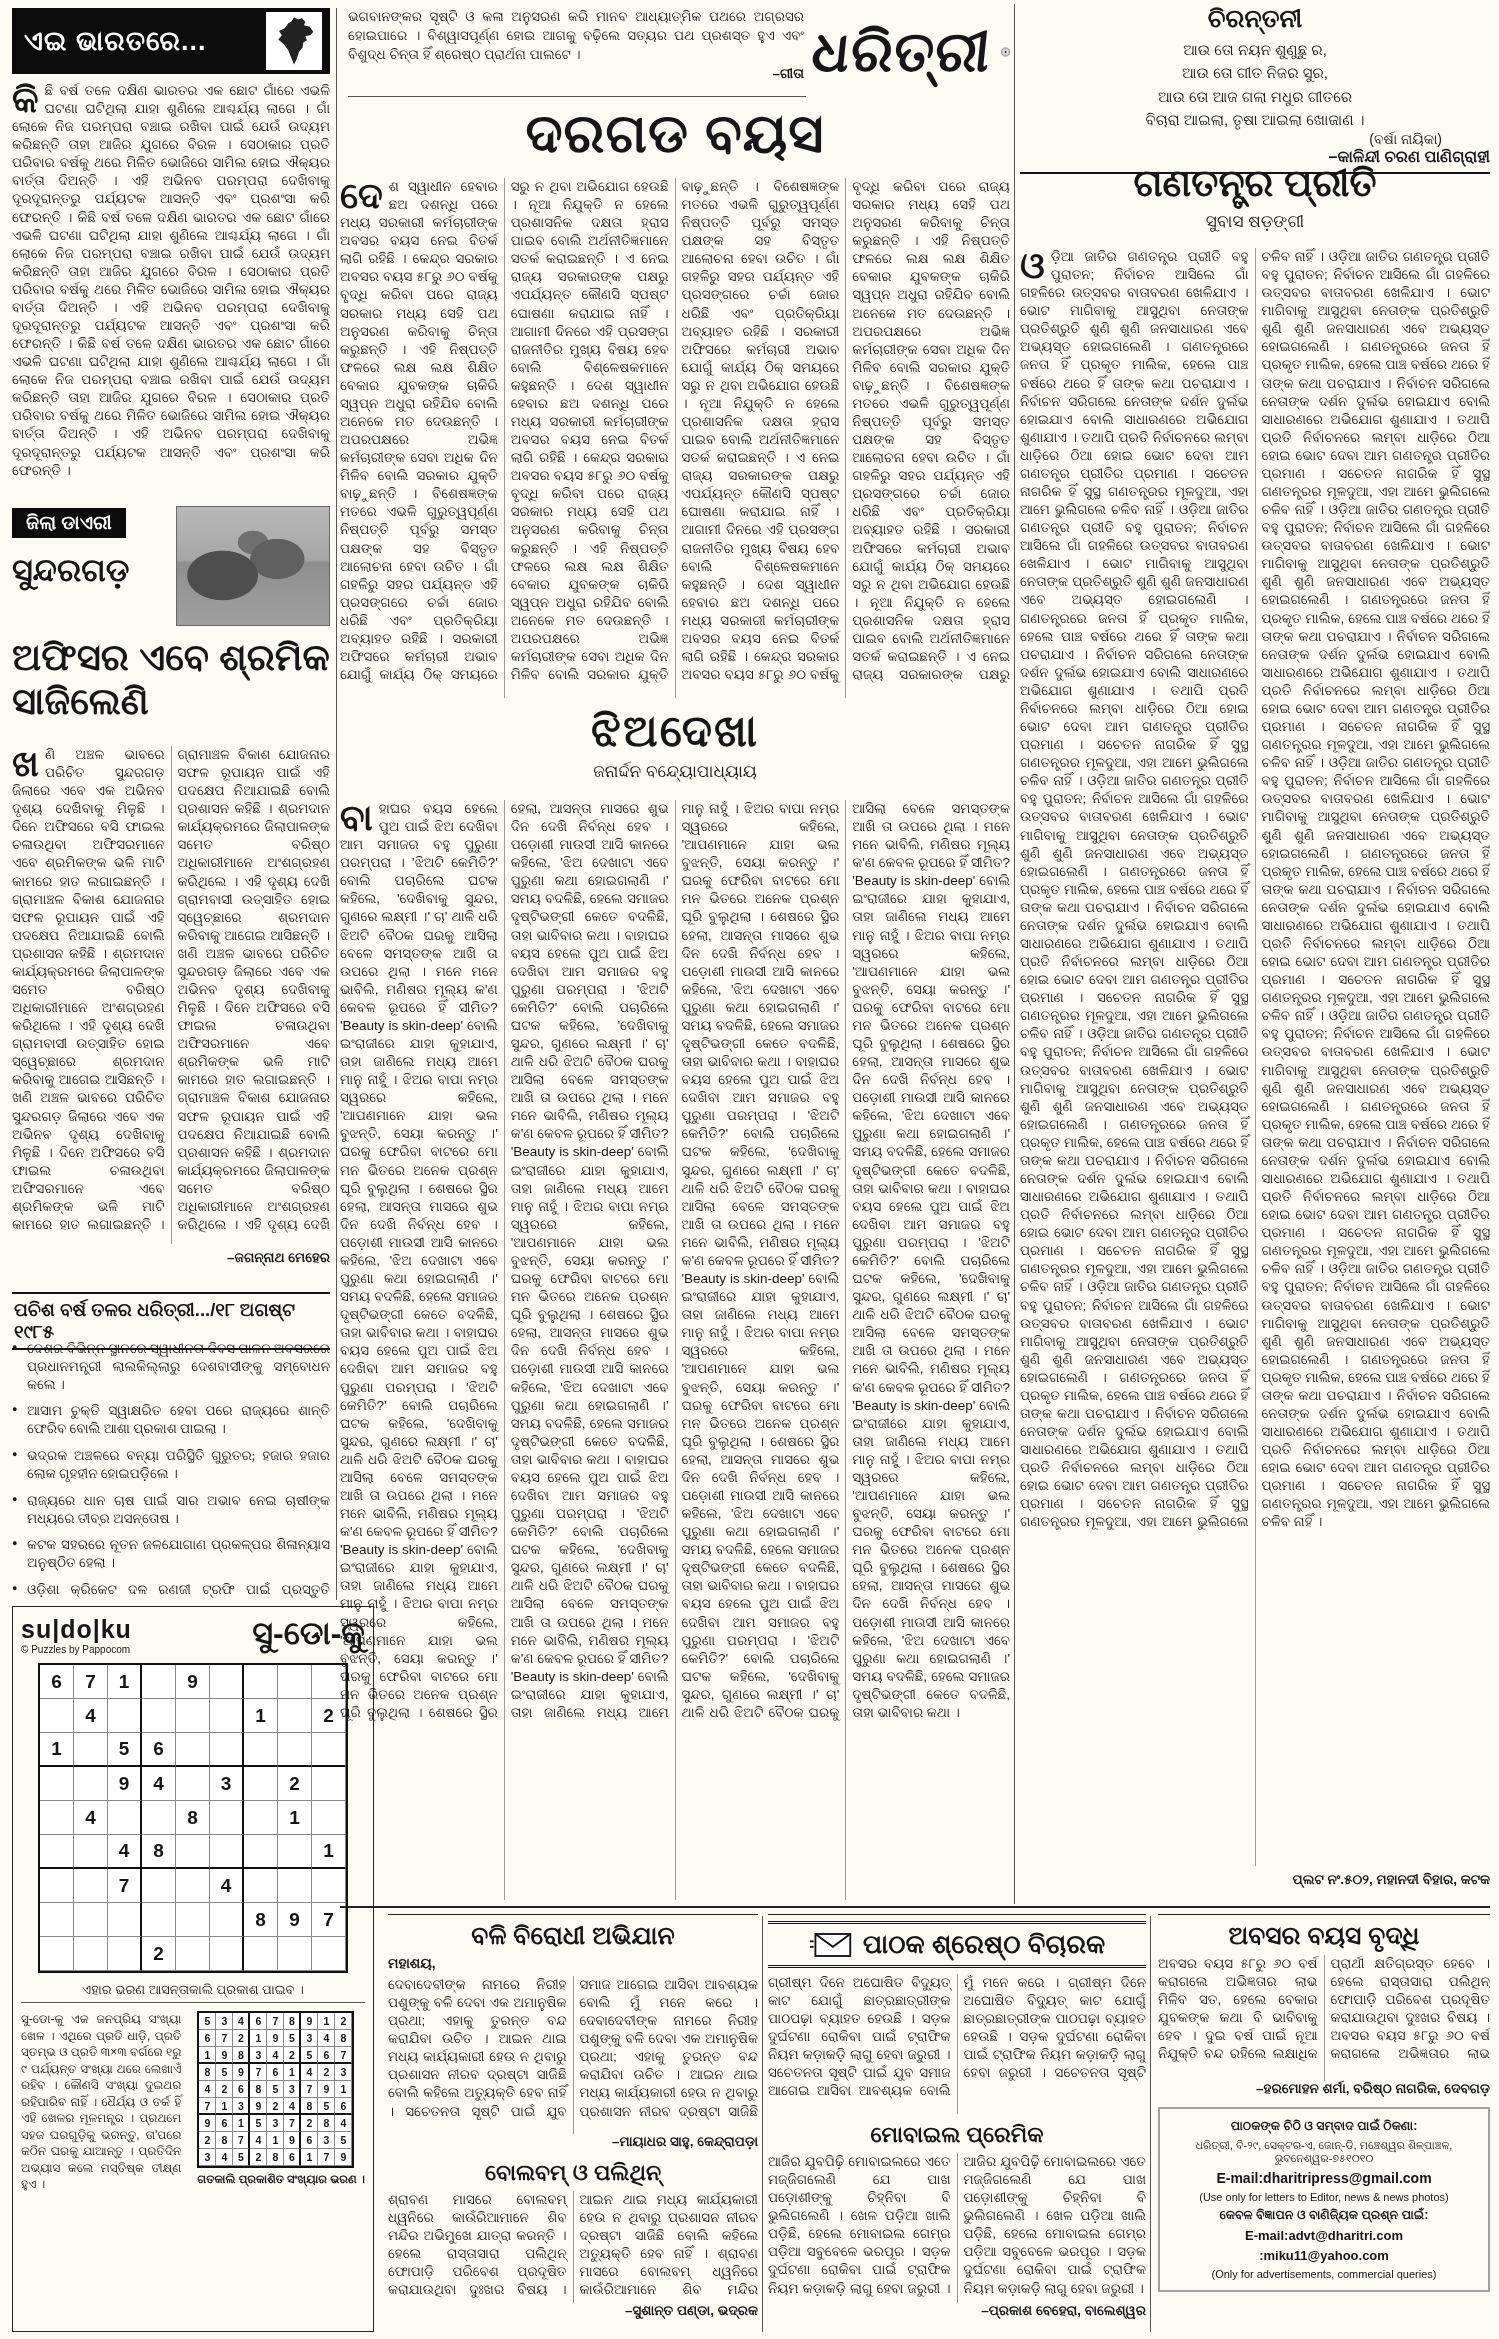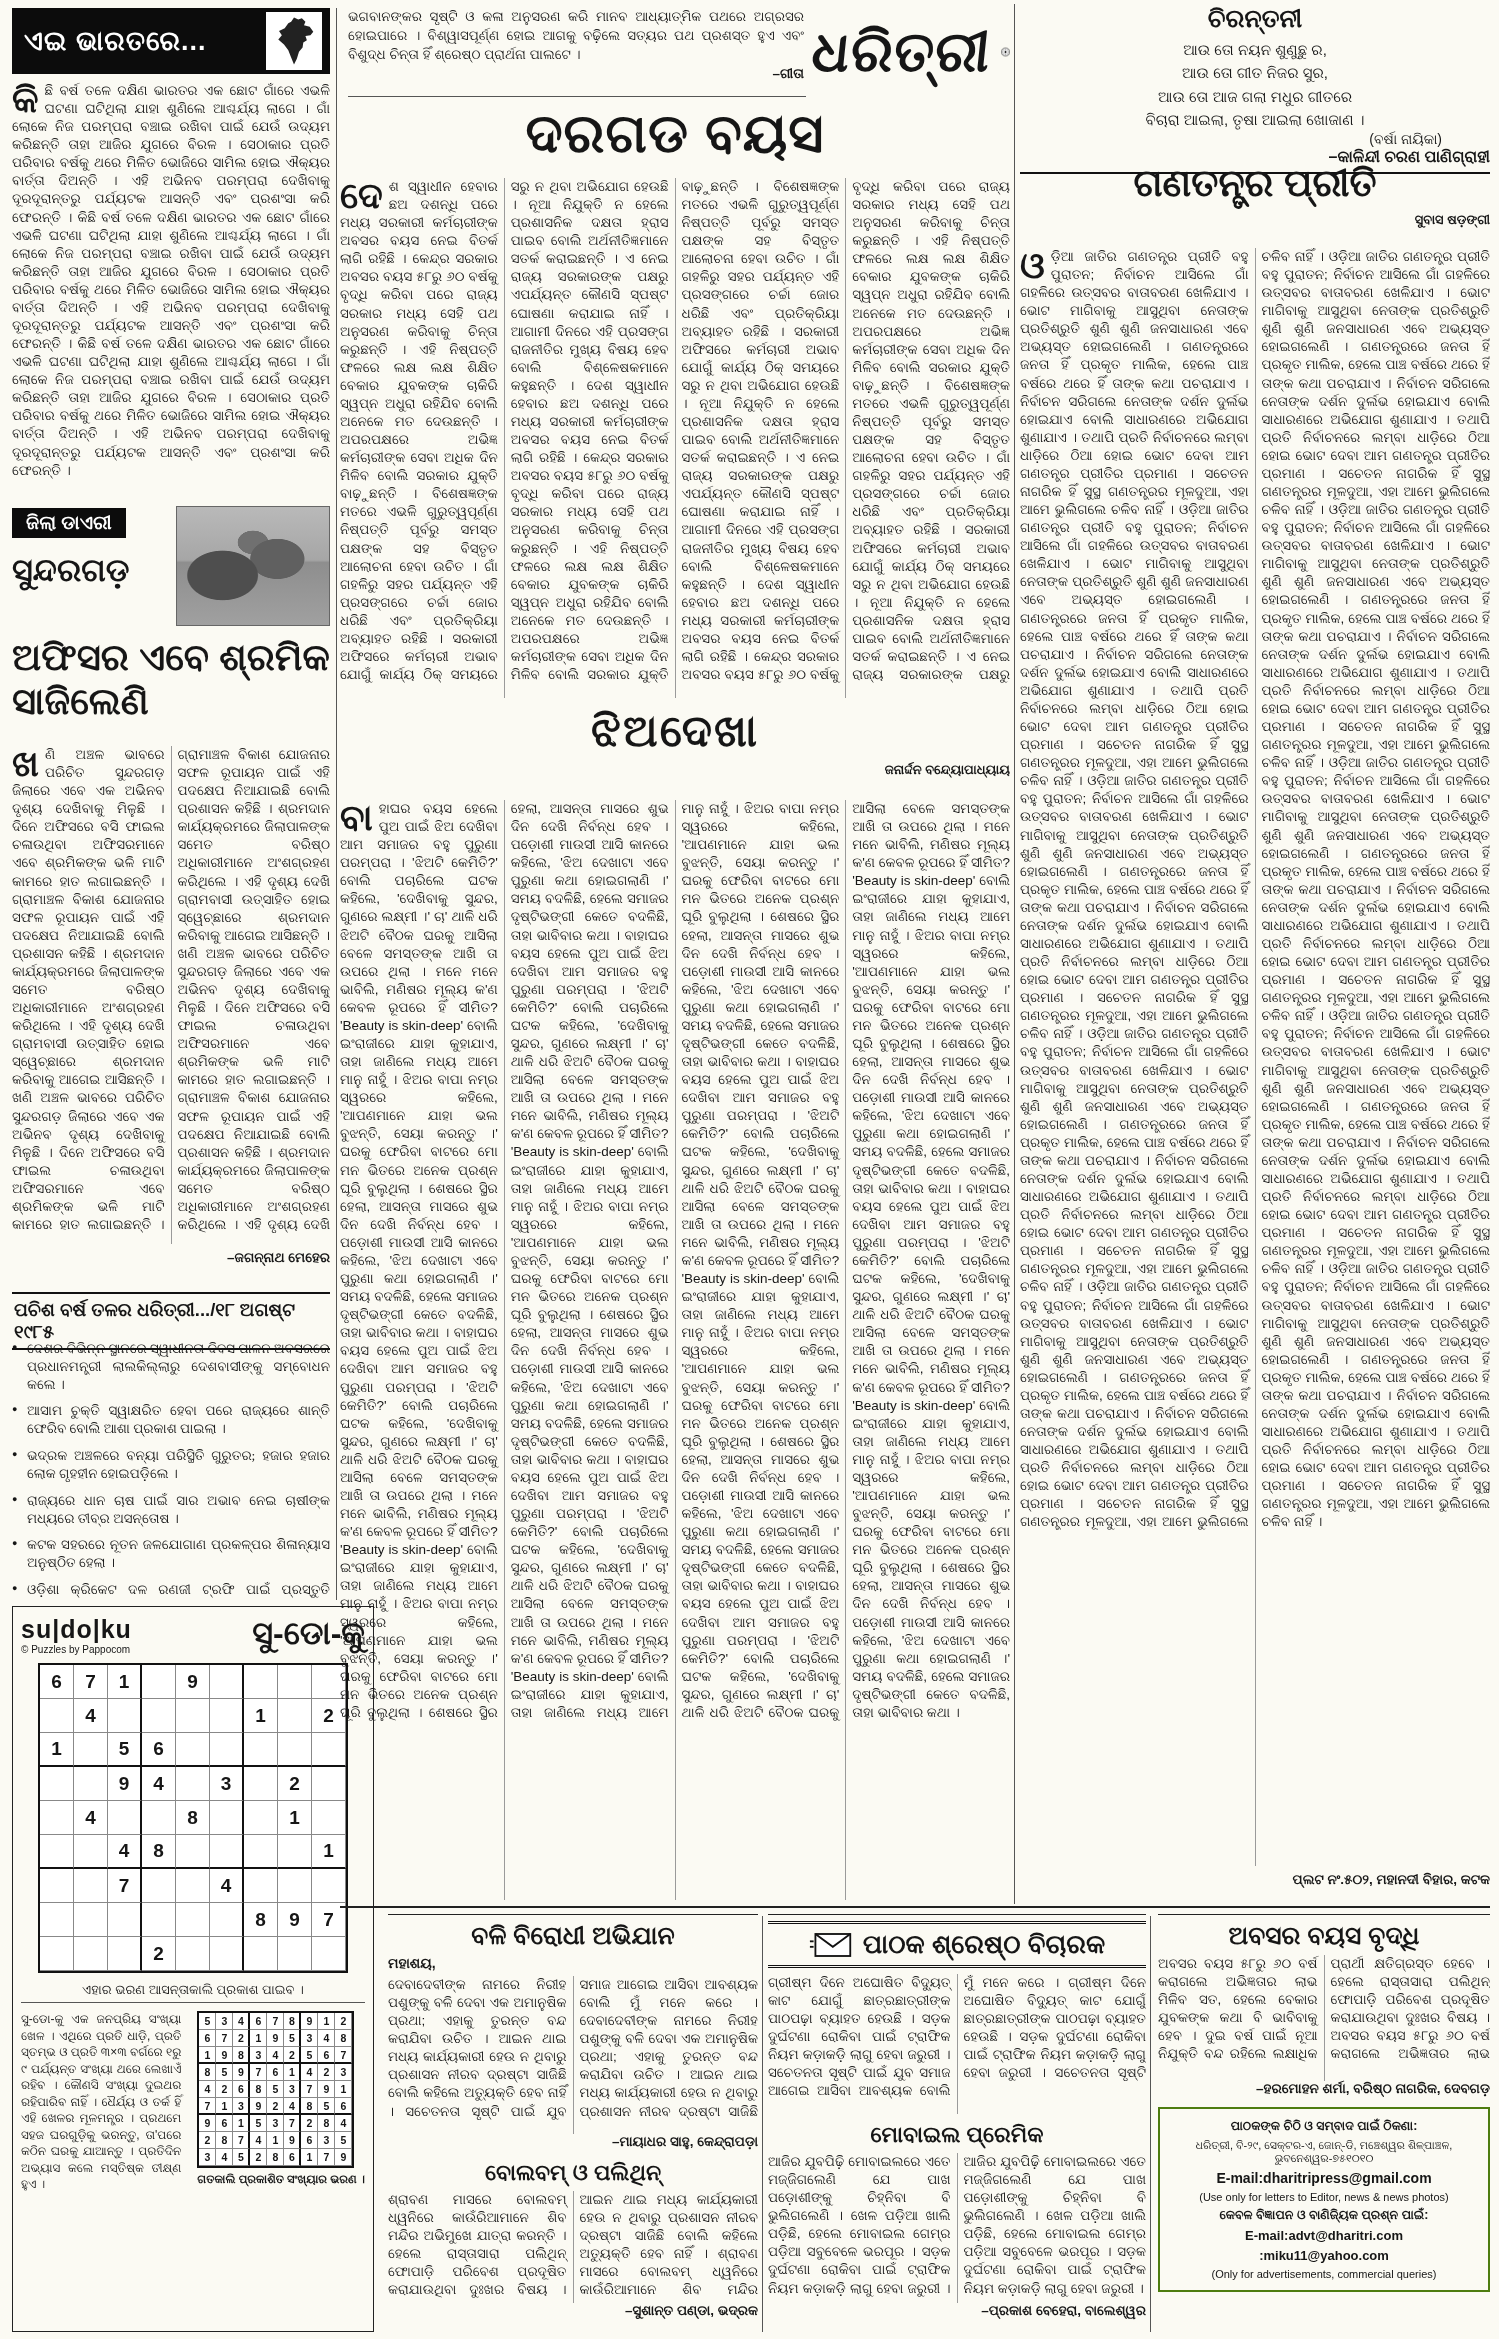--- a/index.html
+++ b/index.html
@@ -13,21 +13,21 @@
   .c2{column-count:2;}
   .c4{column-count:4;}
   .fl::first-letter{font-size:36px;font-weight:800;float:left;line-height:.95;padding:1px 6px 0 0;}
   .head{font-weight:800;text-align:center;}
   .h-main{font-size:54px;letter-spacing:1px;}
   .h-jhia{font-size:44px;letter-spacing:2px;}
   .h-gana{font-size:38px;}
   .h-diary{font-size:37px;line-height:1.2;text-align:left;font-weight:800;}
   .h-sec{font-size:25px;}
   .h-sub{font-size:22px;}
-  .byline{font-size:13px;font-weight:700;text-align:right;}
+  .byline{font-size:17px;font-weight:400;text-align:center;}
   .sign{text-align:right;font-weight:700;font-size:13.5px;}
   .black-box{background:#0c0c0c;color:#fff;}
   .bharat-box{display:flex;align-items:center;justify-content:space-between;padding:4px 8px 4px 12px;}
   .bharat-title{font-size:27px;font-weight:800;letter-spacing:1px;}
   .map-chip{width:56px;height:58px;background:#fff;display:flex;align-items:center;justify-content:center;}
   .diary-label{display:inline-block;font-size:19px;font-weight:700;padding:4px 14px;}
   .place{font-size:32px;font-weight:800;}
   .photo{border:1px solid #666;background:
     radial-gradient(60px 42px at 30% 58%, #4e4e4e 0%, #4e4e4e 58%, transparent 60%),
     radial-gradient(46px 34px at 66% 44%, #606060 0%, #606060 58%, transparent 60%),
@@ -57,21 +57,21 @@
   .scell.r3{border-right:2.5px solid #111;}
   .scell.b3{border-bottom:2.5px solid #111;}
   .sud-caption{font-size:13px;text-align:center;border-bottom:1px solid #555;padding:4px 0;margin-top:5px;}
   .sud-lower{display:flex;gap:16px;margin-top:8px;}
   .sud-rules{flex:1;font-size:12px;line-height:1.38;text-align:justify;}
   .sol-caption{font-size:11.5px;text-align:center;margin-top:5px;font-weight:700;}
   .sec{border-top:1.5px solid #222;}
   .sec-pad{padding-top:6px;}
   .salut{font-weight:700;font-size:14px;margin:4px 0;}
   .pathak-head{display:flex;align-items:center;justify-content:center;gap:10px;border-top:3px double #111;border-bottom:3px double #111;padding:5px 0;margin-bottom:6px;}
-  .contact-box{border:2px solid #4d7c0f;padding:10px 8px;text-align:center;display:flex;flex-direction:column;gap:5px;}
+  .contact-box{border:2px solid #a3a3a3;padding:10px 8px;text-align:center;display:flex;flex-direction:column;gap:5px;}
   .c-bold{font-weight:700;font-size:12.5px;}
   .c-sm{font-size:11px;}
   .c-em{font-weight:700;font-size:14px;}
   .c-em2{font-weight:700;font-size:13px;}
 </style>
 </head>
 <body>
 
 <div class="page">
 

